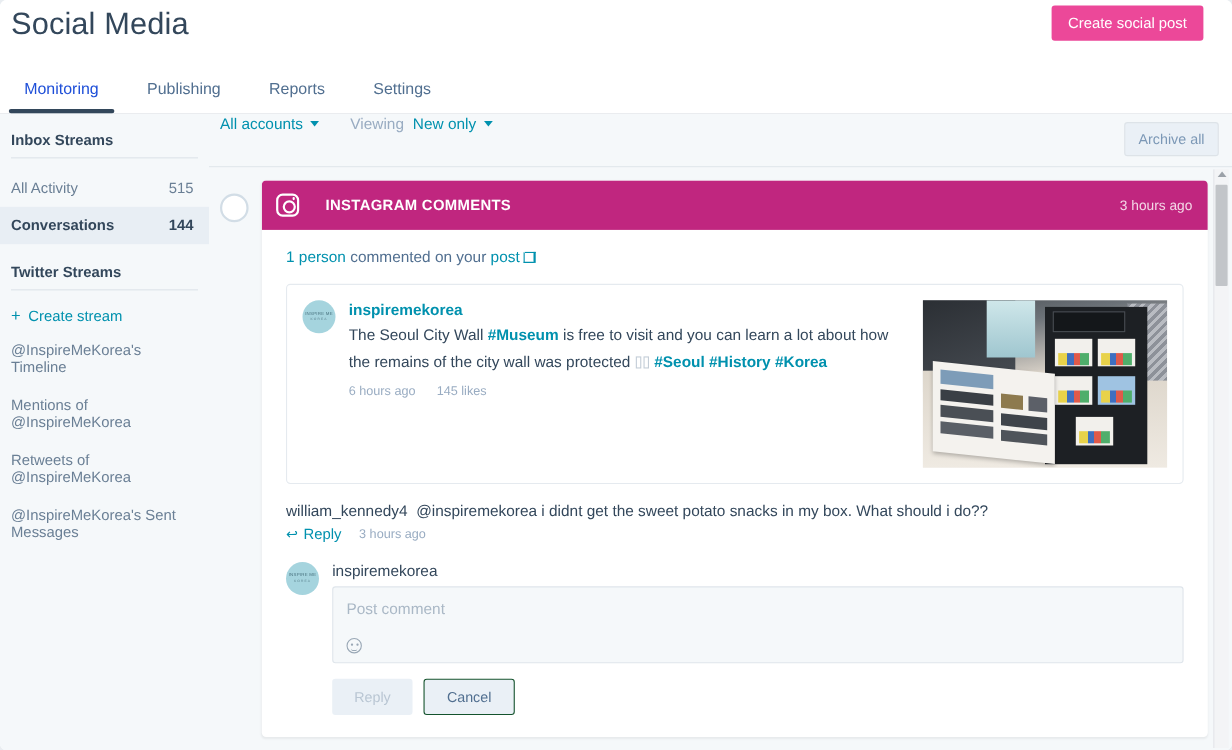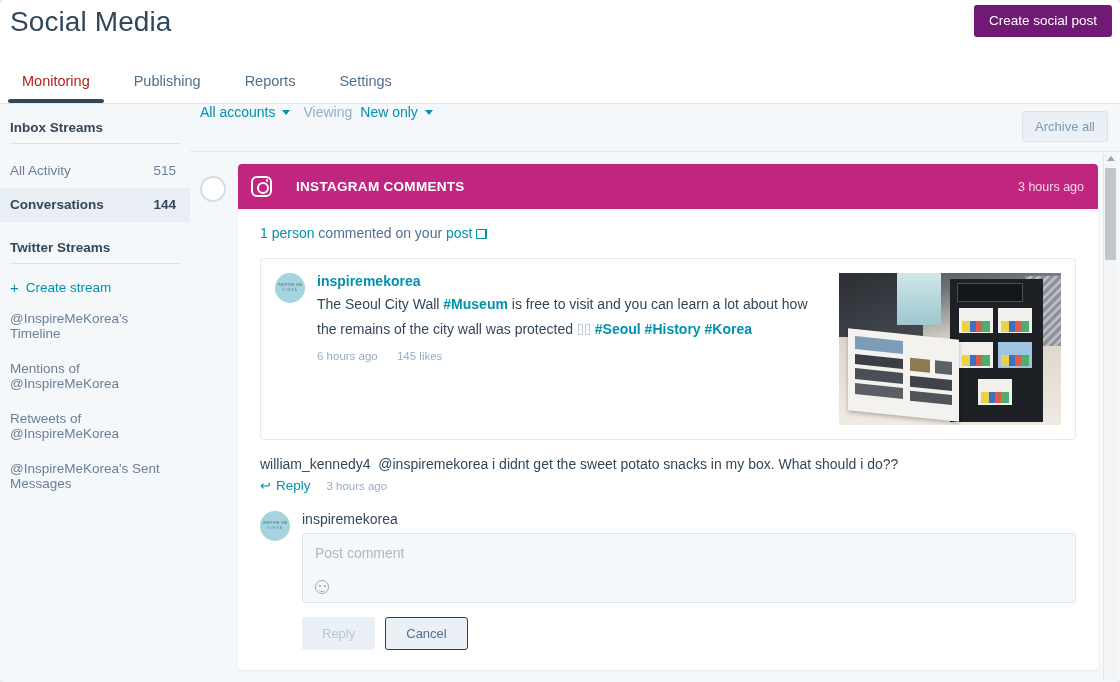--- a/index.html
+++ b/index.html
@@ -27,22 +27,22 @@
   .page-title {
     position: absolute;
     left: 10px; top: 6px;
     font-size: 28px;
     font-weight: 400;
     color: #33475b;
     letter-spacing: 0.1px;
   }
   .create-btn {
     position: absolute;
-    right: 8px; top: 5px;
-    background: #701a75;
+    right: 26px; top: 5px;
+    background: #ec4899;
     color: #ffffff;
     border: none;
     border-radius: 3px;
     padding: 9px 15px;
     font-size: 13.5px;
     font-family: "Liberation Sans", sans-serif;
     cursor: pointer;
     line-height: 14px;
   }
   .tabs {
@@ -53,21 +53,21 @@
     height: 48px;
   }
   .tab {
     position: relative;
     padding: 0 22px 14px 22px;
     font-size: 14.5px;
     color: #516f90;
     cursor: pointer;
     line-height: 16px;
   }
-  .tab.active { color: #b91c1c; }
+  .tab.active { color: #1d4ed8; }
   .tab.active::after {
     content: "";
     position: absolute;
     left: 8px; right: 8px; bottom: 0;
     height: 4px;
     background: #33475b;
     border-radius: 2px;
   }
 
   
@@ -157,21 +157,21 @@
     cursor: pointer;
   }
   .caret {
     width: 0; height: 0;
     border-left: 4.5px solid transparent;
     border-right: 4.5px solid transparent;
     border-top: 5px solid #0091ae;
     display: inline-block;
   }
   .viewing-label {
-    margin-left: 13px;
+    margin-left: 28px;
     font-size: 14px;
     color: #99acc2;
   }
   .archive-btn {
     position: absolute;
     right: 12px; top: 7px;
     background: #eaf0f6;
     border: 1px solid #dde3e8;
     border-radius: 3px;
     color: #7c98b6;

